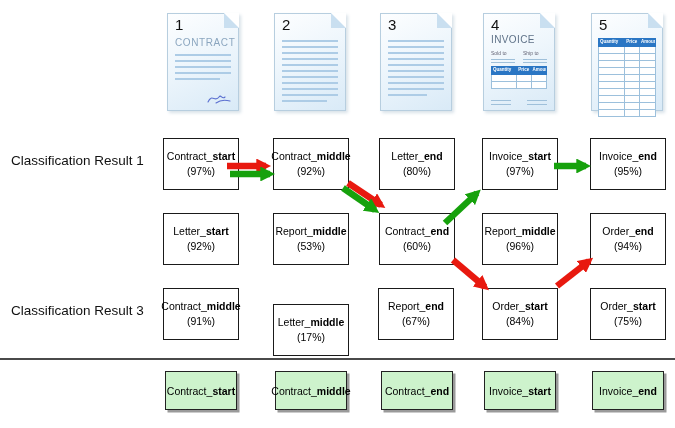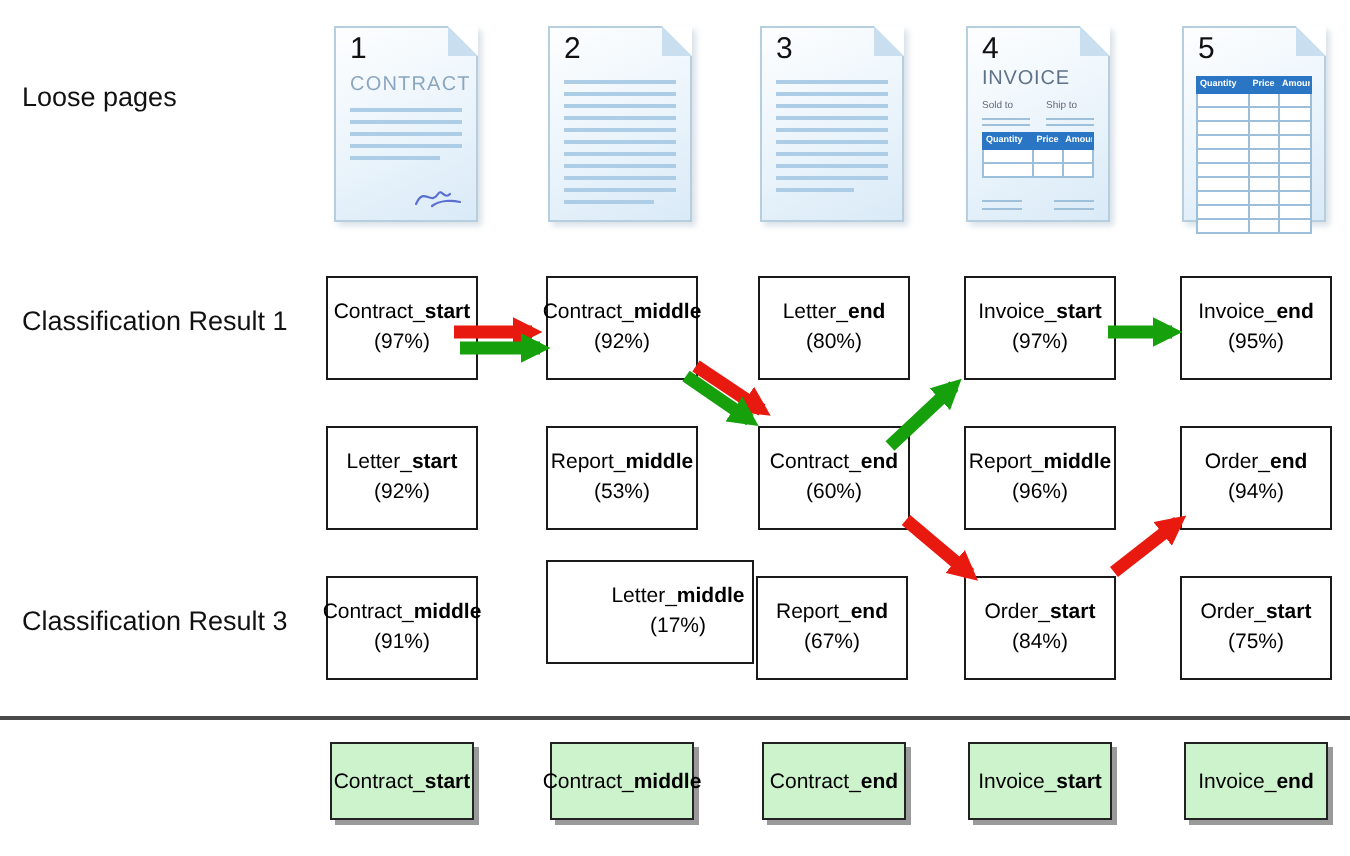--- a/index.html
+++ b/index.html
@@ -51,21 +51,20 @@
         font-size:10.5px;white-space:nowrap;}
   .final-cell b{font-weight:bold;}
 
   .arrow-layer{position:absolute;left:0;top:0;pointer-events:none;}
 </style>
 </head>
 <body>
 
 <div class="stage">
 
-  <div class="rowlabel" style="top:41px">Loose pages</div>
   <div class="rowlabel" style="top:153px">Classification Result 1</div>
   <div class="rowlabel" style="top:303px">Classification Result 3</div>
 
   <div class="separator"></div>
 
   <div class="doc d1">
     <span class="fold"></span>
     <span class="doc-num">1</span>
     <div class="doc-title">CONTRACT</div>
     <div class="lines" style="top:40px">
@@ -274,21 +273,21 @@
         <span>(96%)</span>
       </div>
       <div class="cell" style="left: 590px; top: 213px; justify-content: center;">
         <span class="nm">Order_<b>end</b></span>
         <span>(94%)</span>
       </div>
       <div class="cell" style="left: 163px; top: 288px;">
         <span class="nm">Contract_<b>middle</b></span>
         <span>(91%)</span>
       </div>
-      <div class="cell" style="left: 273px; top: 280px; padding-left: 28px;">
+      <div class="cell" style="left: 273px; top: 304px;">
         <span class="nm">Letter_<b>middle</b></span>
         <span>(17%)</span>
       </div>
       <div class="cell" style="left: 378px; top: 288px;">
         <span class="nm">Report_<b>end</b></span>
         <span>(67%)</span>
       </div>
       <div class="cell" style="left: 482px; top: 288px;">
         <span class="nm">Order_<b>start</b></span>
         <span>(84%)</span>

